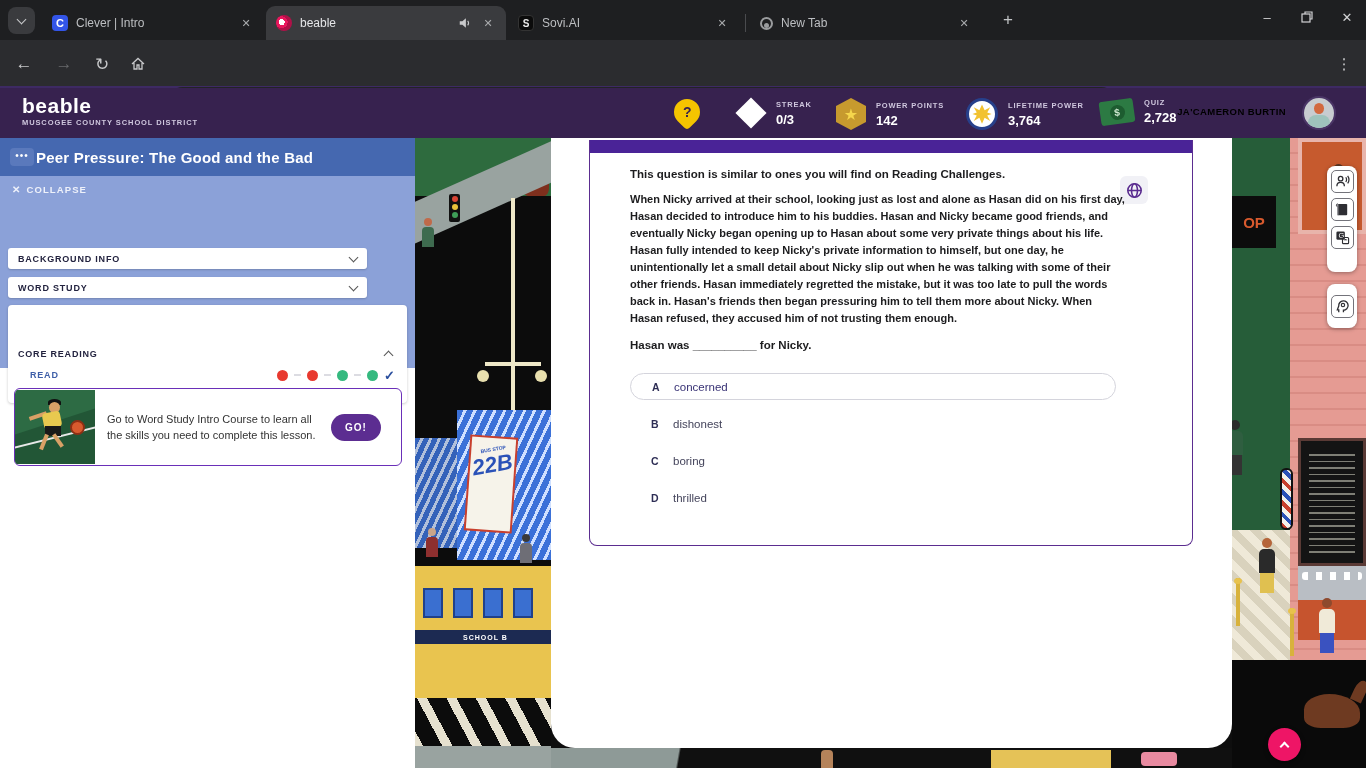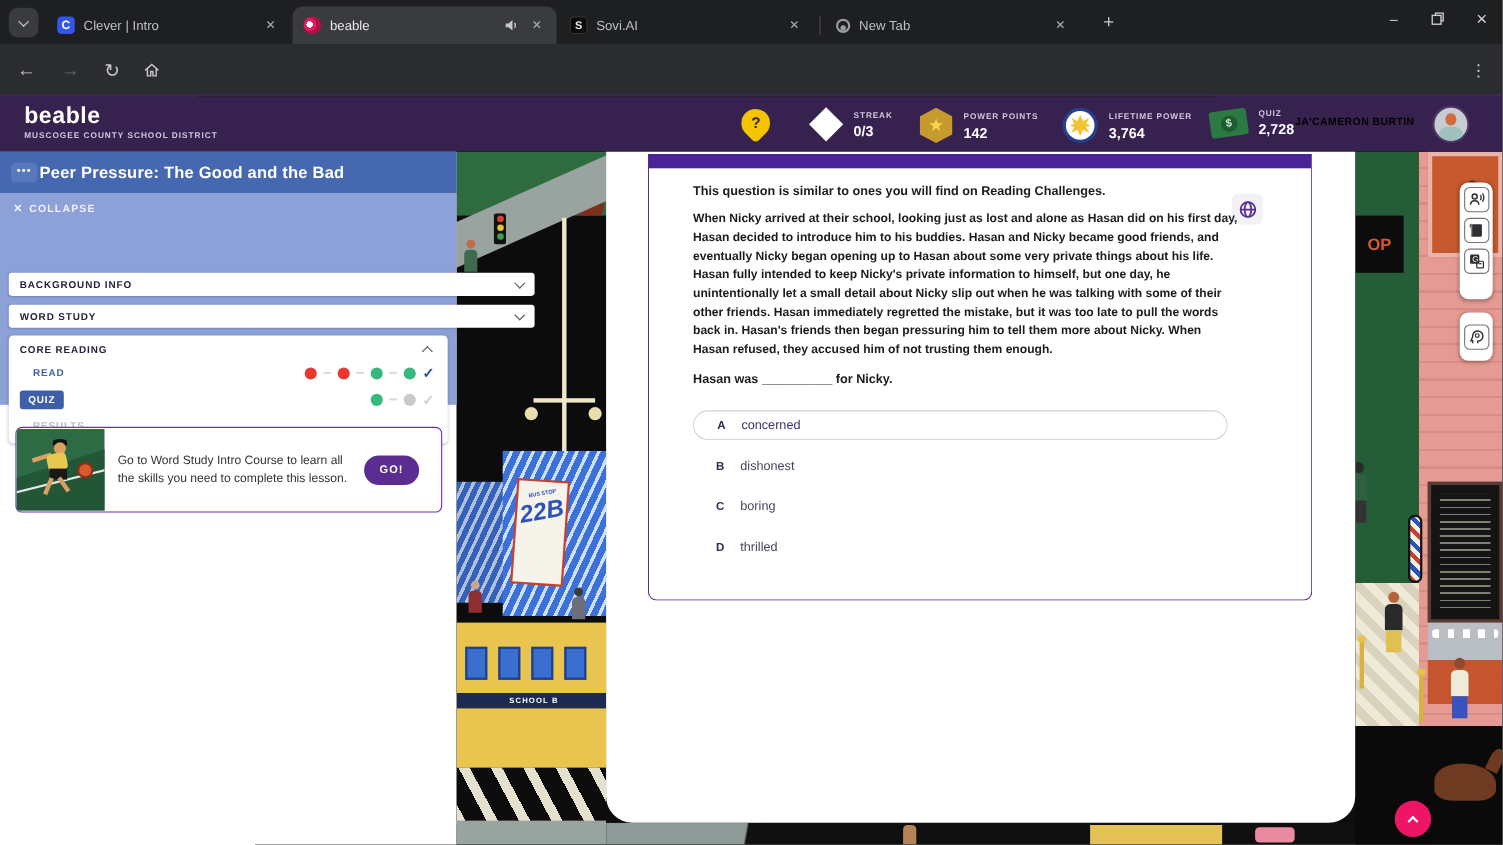--- a/index.html
+++ b/index.html
@@ -121,25 +121,25 @@
   .bg-bottom .figure { position:absolute; left:270px; top:2px; width:12px; height:18px; background:#b5835a; border-radius:4px 4px 0 0; }
 
   
   .sidebar { position:absolute; left:0; top:0; width:415px; height:630px; background:#ffffff; }
   .sb-titlebar { position:absolute; left:0; top:0; width:415px; height:38px; background:#4568b0; color:#fff; display:flex; align-items:center; }
   .sb-dots { margin-left:10px; width:24px; height:18px; background:#5a79bc; border-radius:4px; color:#fff; font-size:10px; letter-spacing:1px; display:flex; align-items:center; justify-content:center; padding-bottom:4px; }
   .sb-title { margin-left:2px; font-size:15px; font-weight:bold; letter-spacing:0.2px; }
   .sb-blue { position:absolute; left:0; top:38px; width:415px; height:192px; background:#8ba1d8; }
   .sb-collapse { position:absolute; left:12px; top:8px; color:#eef1fa; font-size:9.5px; font-weight:bold; letter-spacing:1.1px; display:flex; align-items:center; gap:5px; }
   .sb-collapse .x { font-size:10px; }
-  .acc { position:absolute; left:8px; width:478px; height:21px; background:#fff; border-radius:3px; display:flex; align-items:center; padding:4px 10px; font-size:9px; font-weight:bold; letter-spacing:0.8px; color:#23233f; box-shadow:0 1px 2px rgba(0,0,0,.18);text-align:center; }
+  .acc { position:absolute; left:8px; width:359px; height:21px; background:#fff; border-radius:3px; display:flex; align-items:center; padding:4px 10px; font-size:9px; font-weight:bold; letter-spacing:0.8px; color:#23233f; box-shadow:0 1px 2px rgba(0,0,0,.18);text-align:center; }
   .chev { width:7px; height:7px; border-right:1.8px solid #555; border-bottom:1.8px solid #555; transform:rotate(45deg); margin-left:auto; margin-top:-3px; }
   .chev.up { transform:rotate(-135deg); margin-top:3px; }
   .core-card { position:absolute; left:8px; top:129px; width:399px; height:98px; background:#fff; border-radius:4px; box-shadow:0 1px 3px rgba(0,0,0,.2); }
-  .core-head { display:flex; align-items:center; padding:8px 15px 0 10px; font-size:9px; font-weight:bold; letter-spacing:0.8px; color:#23233f; }
+  .core-head { display:flex; align-items:center; padding:8px 15px 0 10px; font-size:9px; font-weight:bold; letter-spacing:0.8px; color:#23233f;margin-top:36px; }
   .core-row { position:relative; height:24px; display:flex; align-items:center; }
   .core-row .dots { position:absolute; right:12px; display:flex; align-items:center; gap:6px; }
   .dot { width:11px; height:11px; border-radius:50%; }
   .dash { width:7px; height:2px; background:#dcdce2; }
   .ckmark { font-size:13px; font-weight:bold; }
   .read-lbl { margin-left:22px; font-size:9px; font-weight:bold; letter-spacing:0.8px; color:#3f5fa8; }
   .quiz-btn { margin-left:10px; width:40px; height:17px; background:#3f5fa8; border-radius:3px; color:#fff; font-size:9px; font-weight:bold; letter-spacing:0.8px; display:flex; align-items:center; justify-content:center; }
   .results-lbl { margin-left:22px; font-size:9px; font-weight:bold; letter-spacing:0.8px; color:#b9bcc7; }
 
   .promo { position:absolute; left:14px; top:250px; width:388px; height:78px; background:#fff; border:1.6px solid #6a2fb8; border-radius:6px; display:flex; align-items:center; overflow:hidden; }

